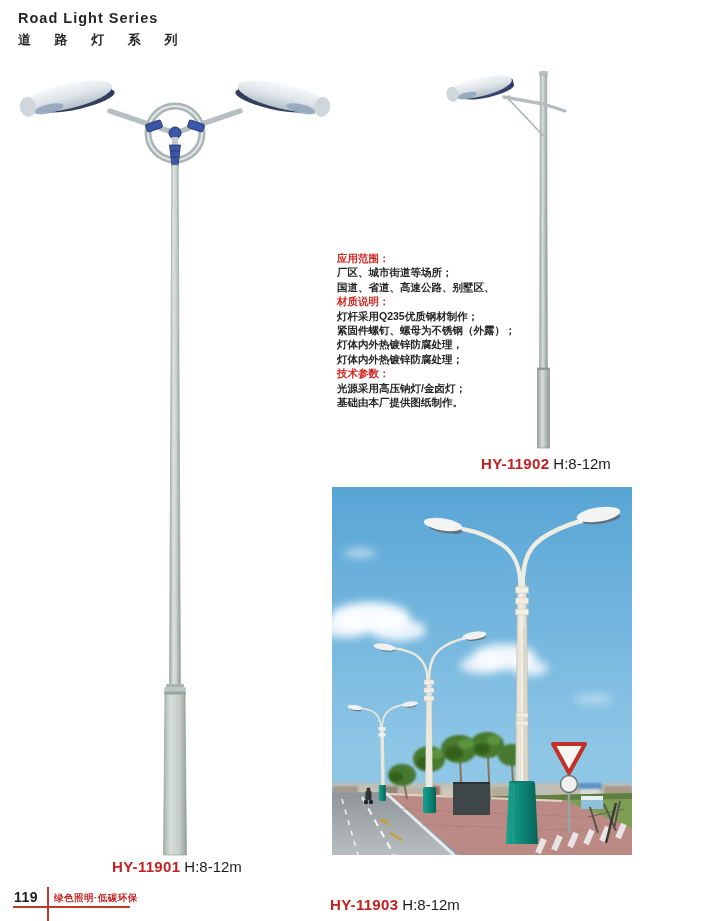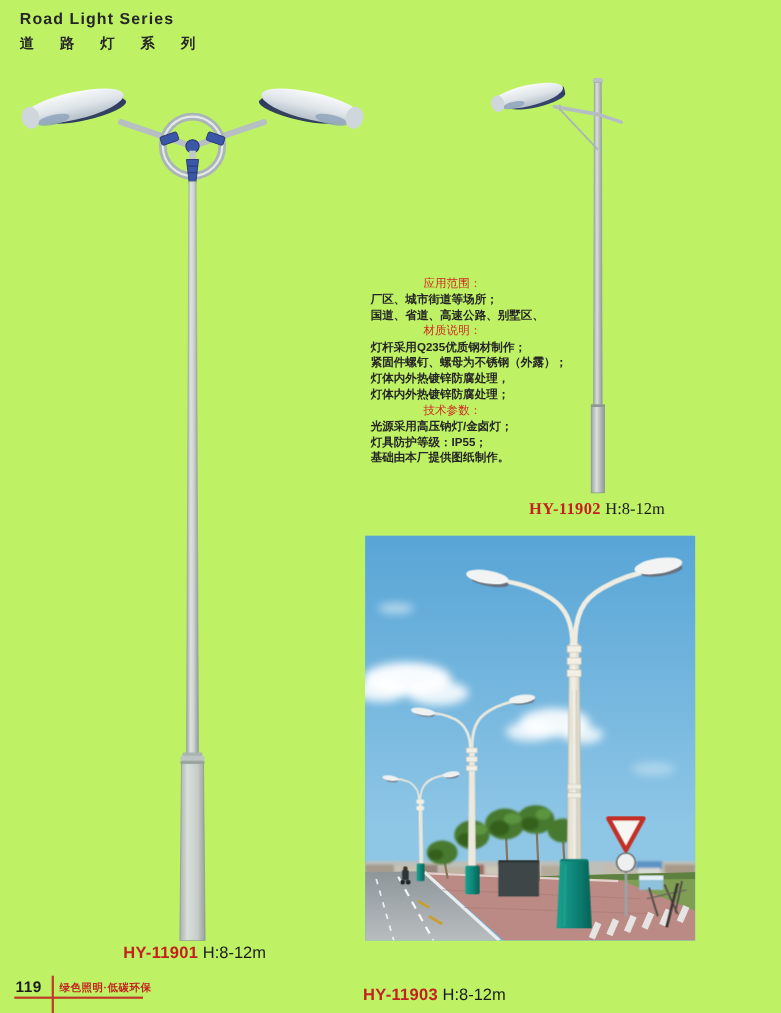--- a/index.html
+++ b/index.html
@@ -1,37 +1,37 @@
 <!DOCTYPE html>
 <html><head>
 <meta charset="utf-8">
 <style>
   html,body{margin:0;padding:0;background:#e8e8e8;}
   .page{
     position:relative;width:710px;height:921px;margin:0 auto;
-    background:#bef264;overflow:hidden;
+    background:#ffffff;overflow:hidden;
     font-family:"Liberation Sans","DejaVu Sans",sans-serif;
     color:#1f1f1f;
   }
   
   .hdr-en{position:absolute;left:18px;top:10px;font-size:14.5px;font-weight:bold;
           letter-spacing:1px;color:#262626;}
   .hdr-zh{position:absolute;left:18px;top:31px;font-size:13px;font-weight:bold;
           letter-spacing:10px;color:#262626;}
   
   .specs{position:absolute;left:337px;top:251px;width:210px;
          font-size:10.5px;line-height:14.4px;font-weight:600;color:#252525;
          white-space:nowrap;}
-  .specs .sh{color:#cf2a24;font-weight:normal;margin-left:48px;}
+  .specs .sh{color:#cf2a24;font-weight:bold;}
   
   .plabel{position:absolute;font-size:15px;white-space:nowrap;}
   .plabel .model{color:#c32020;font-weight:bold;letter-spacing:.3px;}
   .plabel .size{color:#1b1b1b;margin-left:4px;}
   .plabel-1{left:112px;top:858px;}
-  .plabel-2{left:481px;top:455px;font-family:Liberation Serif, serif;}
+  .plabel-2{left:481px;top:455px;}
   .plabel-3{left:330px;top:896px;}
   
   .light1{position:absolute;left:10px;top:73px;width:330px;height:783px;}
   .light2{position:absolute;left:430px;top:68px;width:185px;height:385px;}
   .photo{position:absolute;left:332px;top:487px;width:300px;height:368px;
          background:#6db2dd;}
   .light1 svg,.light2 svg,.photo svg{display:block;width:100%;height:100%;}
   
   .ft-num{position:absolute;left:14px;top:889px;font-size:14px;font-weight:bold;
           letter-spacing:.5px;color:#1b1b1b;}
@@ -160,21 +160,20 @@
     <div class="sh">应用范围：</div>
     <div class="sl">厂区、城市街道等场所；</div>
     <div class="sl">国道、省道、高速公路、别墅区、</div>
     <div class="sh">材质说明：</div>
     <div class="sl">灯杆采用Q235优质钢材制作；</div>
     <div class="sl">紧固件螺钉、螺母为不锈钢（外露）；</div>
     <div class="sl">灯体内外热镀锌防腐处理，</div>
     <div class="sl">灯体内外热镀锌防腐处理；</div>
     <div class="sh">技术参数：</div>
     <div class="sl">光源采用高压钠灯/金卤灯；</div>
-    <div class="sl">灯具防护等级：IP55；</div>
     <div class="sl">基础由本厂提供图纸制作。</div>
   </div>
 
   <div class="photo">
     <svg viewBox="0 0 300 368" xmlns="http://www.w3.org/2000/svg">
       <defs>
         <linearGradient id="skyG" x1="0" y1="0" x2="0" y2="1">
           <stop offset="0" stop-color="#58a5d6"></stop>
             <stop offset="0.85" stop-color="#8ec6e6"></stop>
         </linearGradient>

